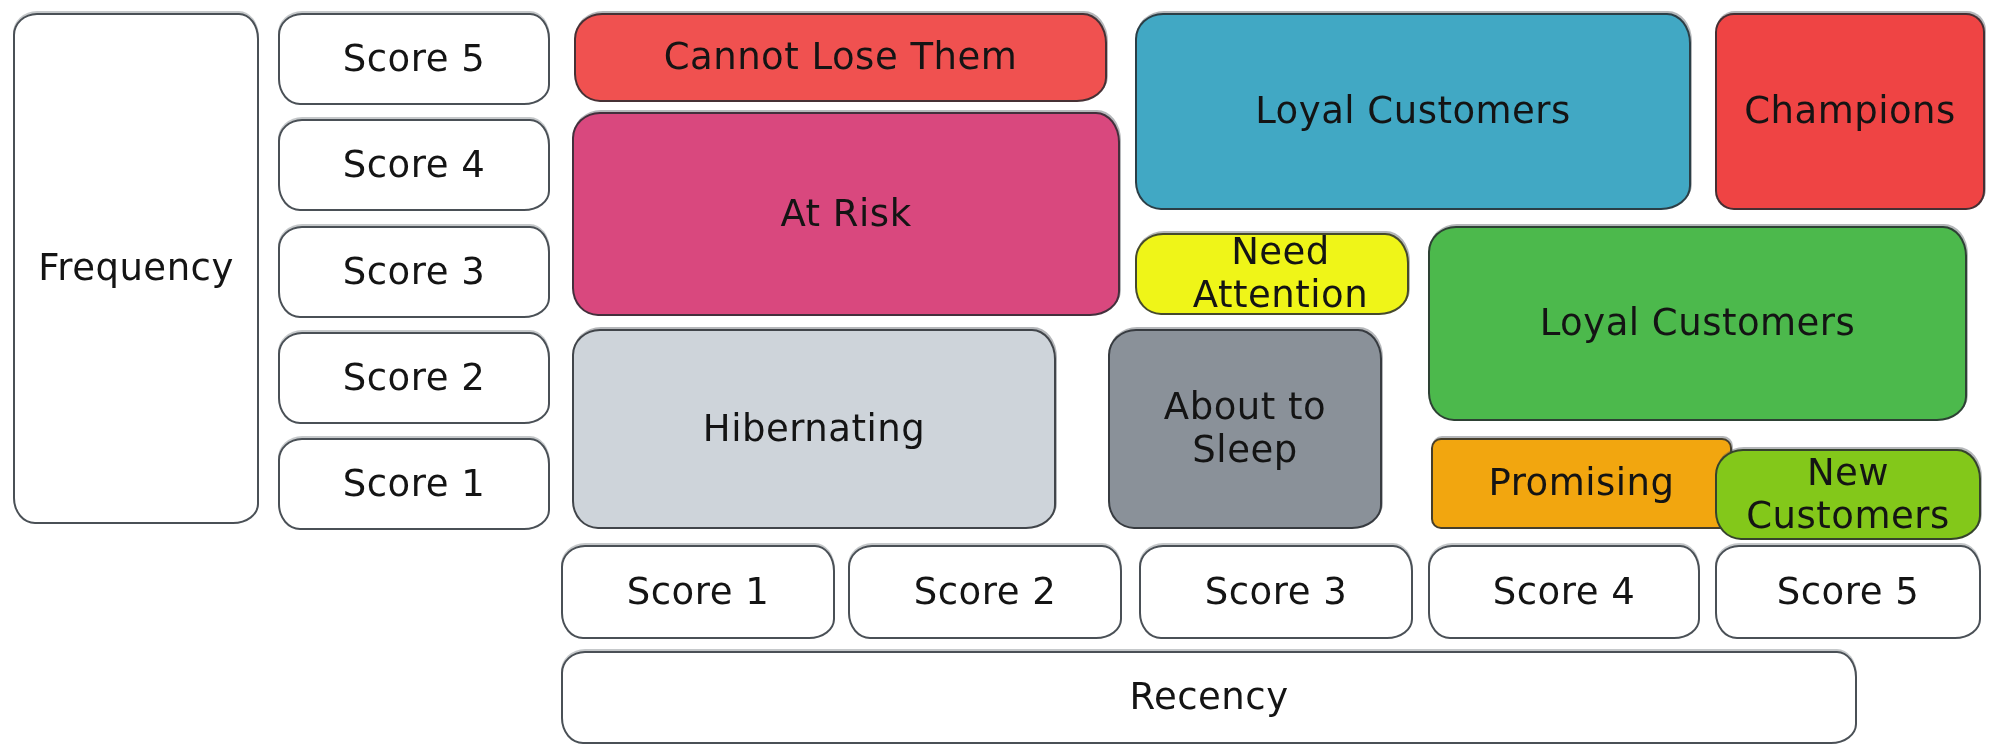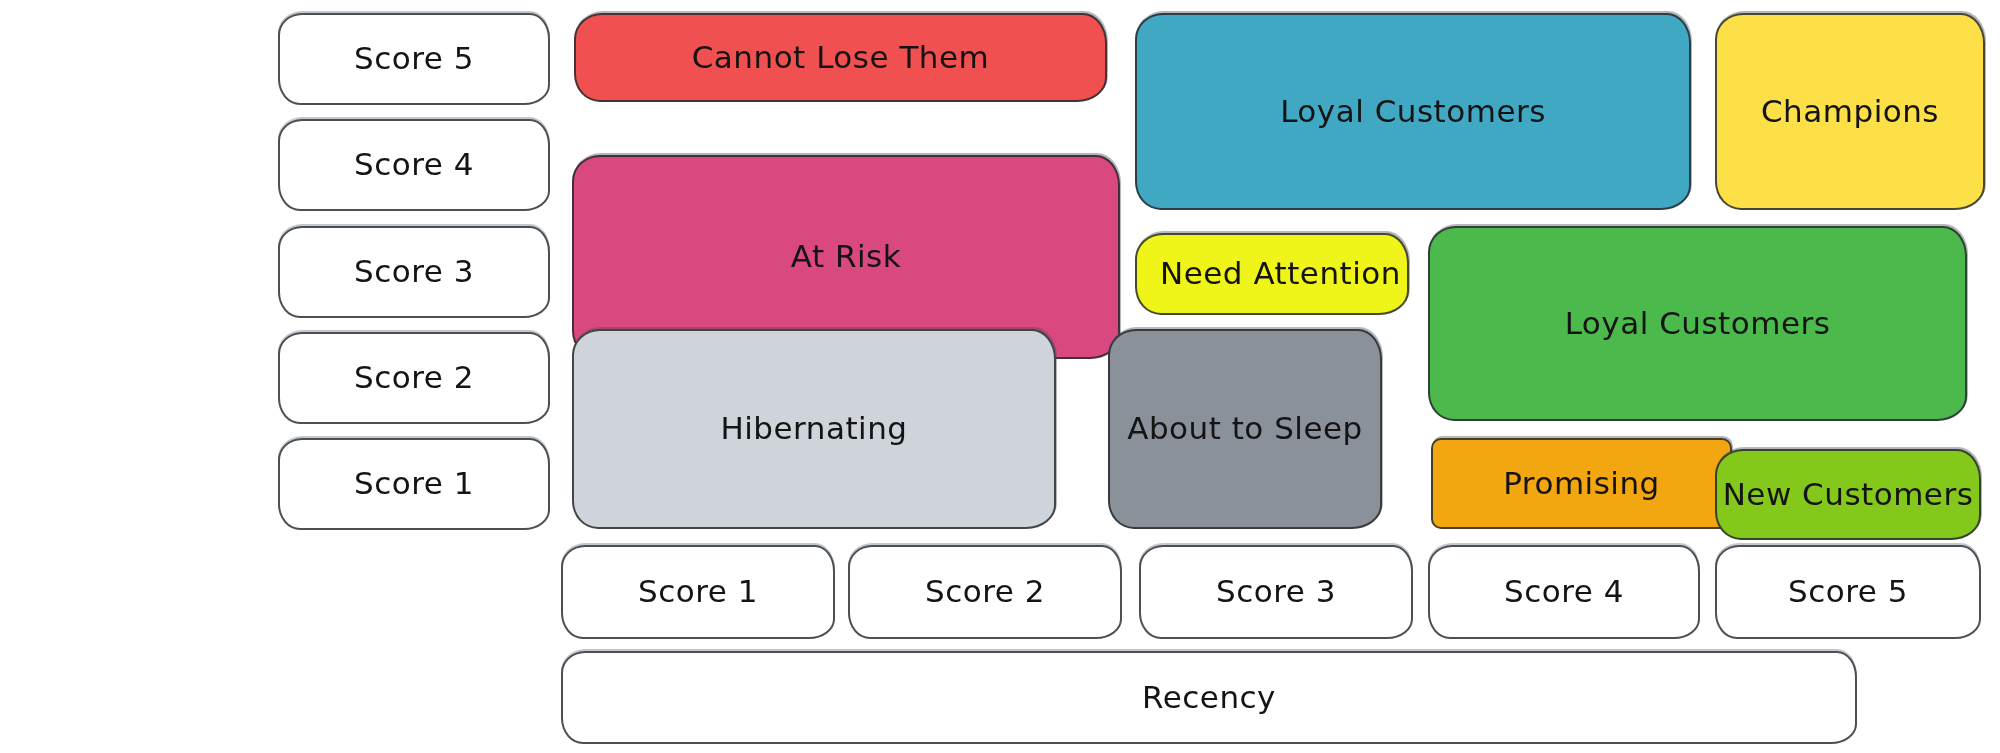--- a/index.html
+++ b/index.html
@@ -12,37 +12,36 @@
     color: #141414;
     overflow: hidden;
   }
   .box {
     position: absolute;
     display: flex;
     align-items: center;
     justify-content: center;
     text-align: center;
     box-sizing: border-box;
-    font-size: 31px;
+    font-size: 37px;
     letter-spacing: 0.5px;
     line-height: 1.15;
   }
   
   .white-box {
     background: #ffffff;
     border: 2px solid #4a5056;
     border-radius: 24px 20px 26px 22px / 22px 26px 20px 26px;
     box-shadow: 0 -2px 0 0 rgba(90,96,102,0.35);
   }
   
   .seg {
     border: 2px solid rgba(40,44,48,0.85);
     border-radius: 28px 24px 30px 26px / 26px 30px 24px 28px;
     box-shadow: 1px -2px 0 0 rgba(70,76,82,0.4);
-    text-align: right;
   }
 
   
   #box-frequency      { left: 13px;   top: 13px;  width: 246px;  height: 511px; }
   .fscore             { left: 278px;  width: 272px; height: 92px; }
   #fscore-0           { top: 13px;  }
   #fscore-1           { top: 119px; }
   #fscore-2           { top: 226px; }
   #fscore-3           { top: 332px; }
   #fscore-4           { top: 438px; }
@@ -64,32 +63,33 @@
   #rscore-2           { left: 1139px; width: 274px; }
   #rscore-3           { left: 1428px; width: 272px; }
   #rscore-4           { left: 1715px; width: 266px; }
   #box-recency        { left: 561px;  top: 651px; width: 1296px; height: 93px; }
 </style>
 </head>
 <body>
 
 <div id="canvas">
 
+  <div class="box white-box" id="box-frequency">Frequency</div>
 
   <div class="box white-box fscore" id="fscore-0">Score 5</div>
   <div class="box white-box fscore" id="fscore-1">Score 4</div>
   <div class="box white-box fscore" id="fscore-2">Score 3</div>
   <div class="box white-box fscore" id="fscore-3">Score 2</div>
   <div class="box white-box fscore" id="fscore-4">Score 1</div>
 
   <div class="box seg" id="seg-cannot-lose" style="background-color: rgb(240, 81, 80);">Cannot Lose Them</div>
-  <div class="box seg" id="seg-at-risk" style="background-color: rgb(217, 72, 126); margin-top: 43px;">At Risk</div>
+  <div class="box seg" id="seg-at-risk" style="background-color: rgb(217, 72, 126);">At Risk</div>
   <div class="box seg" id="seg-hibernating" style="background-color: rgb(206, 212, 218);">Hibernating</div>
   <div class="box seg" id="seg-loyal-teal" style="background-color: rgb(65, 168, 196);">Loyal Customers</div>
-  <div class="box seg" id="seg-champions" style="background-color: #fde047;">Champions</div>
+  <div class="box seg" id="seg-champions" style="background-color: #ef4444; border-radius: 19px;">Champions</div>
   <div class="box seg" id="seg-need-attention" style="background-color: rgb(239, 245, 24); padding-left: 17px;">Need Attention</div>
   <div class="box seg" id="seg-about-to-sleep" style="background-color: rgb(138, 145, 153);">About to Sleep</div>
   <div class="box seg" id="seg-loyal-green" style="background-color: rgb(76, 185, 76);">Loyal Customers</div>
   <div class="box seg" id="seg-promising" style="background-color: rgb(242, 166, 15);">Promising</div>
   <div class="box seg" id="seg-new-customers" style="background-color: rgb(131, 200, 26);">New Customers</div>
 
   <div class="box white-box rscore" id="rscore-0">Score 1</div>
   <div class="box white-box rscore" id="rscore-1">Score 2</div>
   <div class="box white-box rscore" id="rscore-2">Score 3</div>
   <div class="box white-box rscore" id="rscore-3">Score 4</div>

